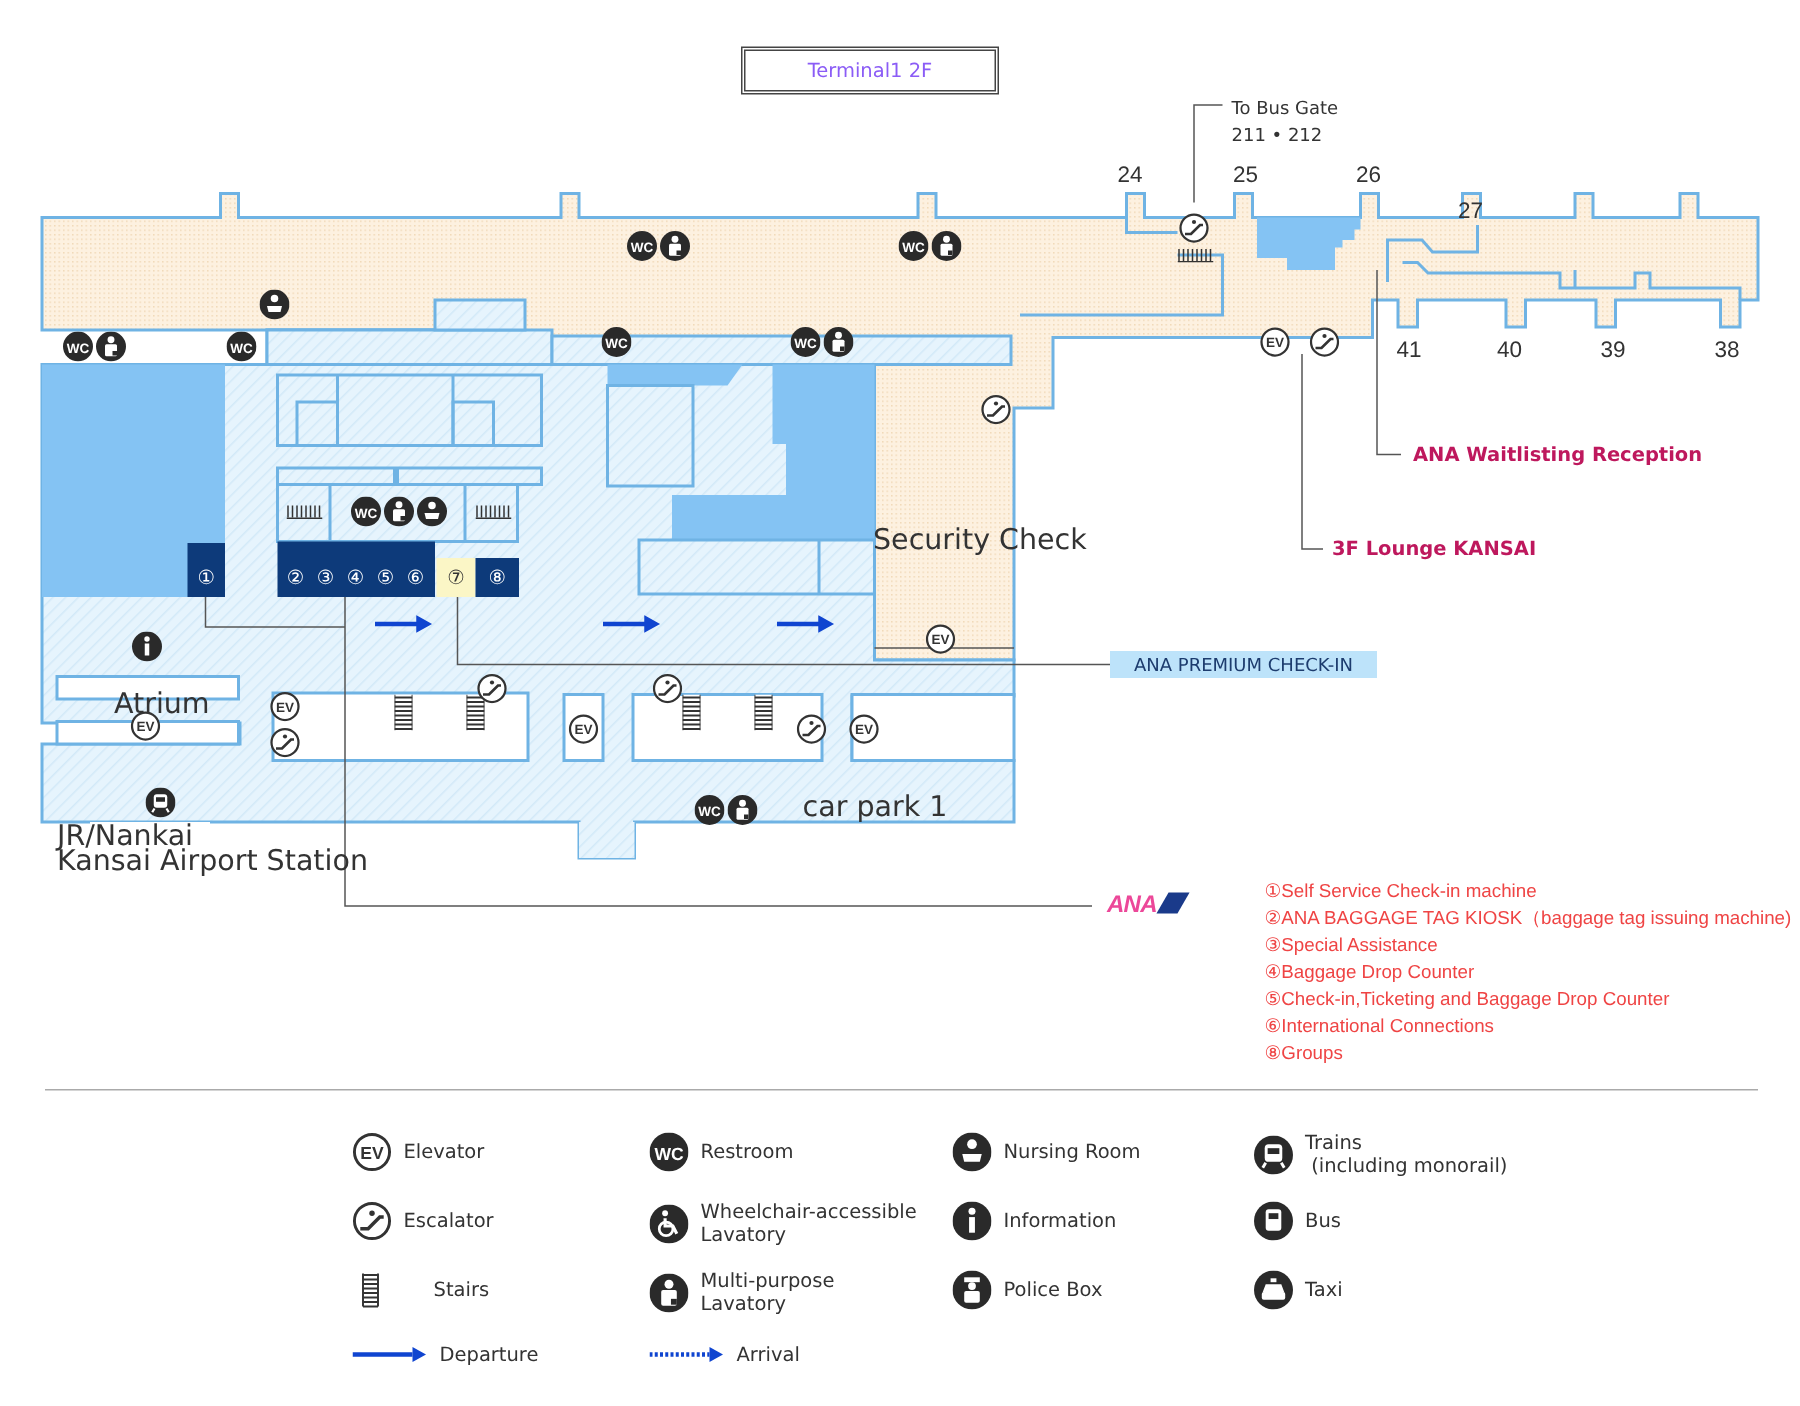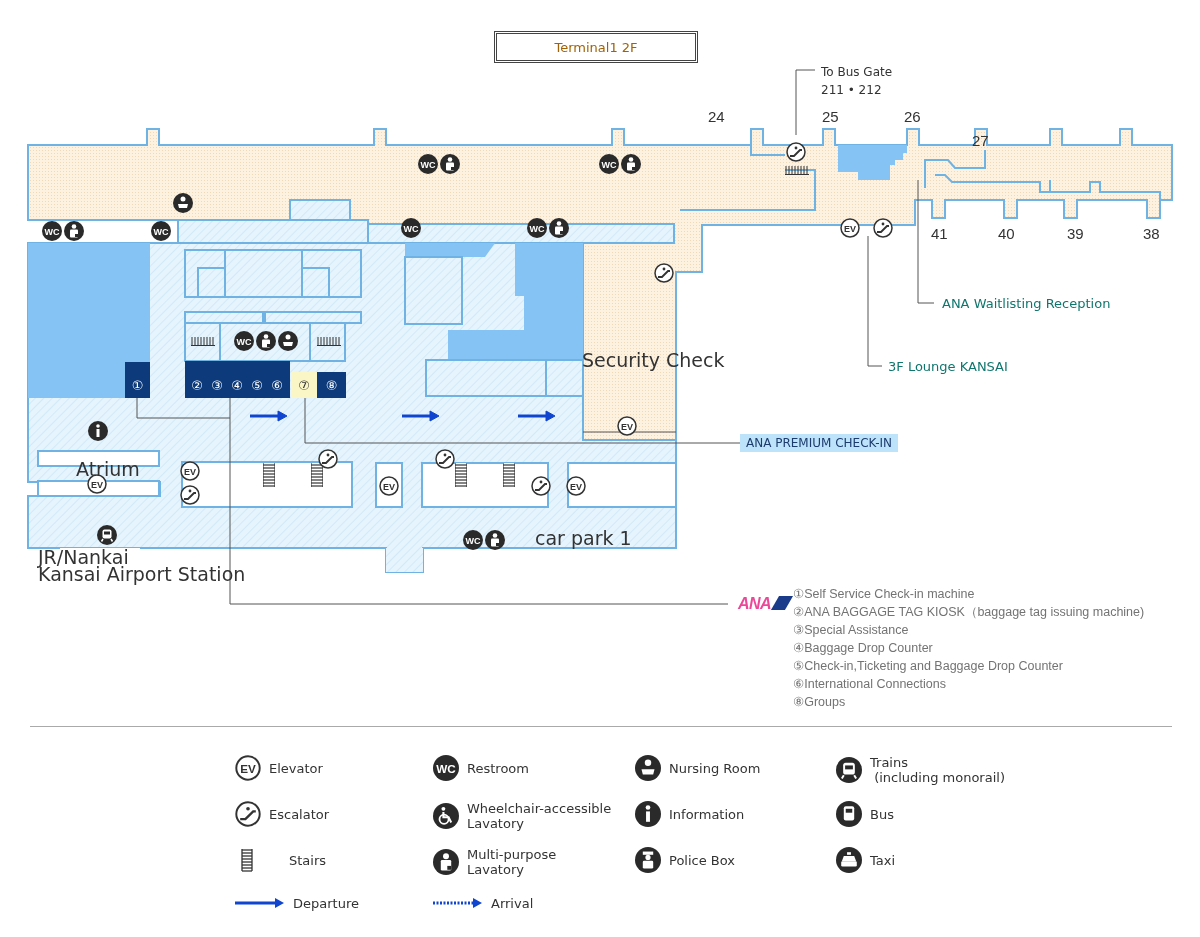--- a/index.html
+++ b/index.html
@@ -1,29 +1,29 @@
 <!DOCTYPE html>
 <html><head>
 <meta charset="utf-8">
 <style>
   html, body { margin:0; padding:0; background:#fff; }
   body { width:1200px; height:937px; position:relative; overflow:hidden;
          font-family:"DejaVu Sans", "Liberation Sans", sans-serif; color:#333; }
   #map { position:absolute; left:0; top:0; }
-  .title-box { position:absolute; left:494px; top:31px; width:204px; height:32px;
+  .title-box { position:absolute; left:494px; top:31px; width:172px; height:32px;
                border:3px double #444; box-sizing:border-box; font-size:13px;
-               display:flex; align-items:center; justify-content:center; color:#a16207; }
+               display:flex; align-items:center; justify-content:center; color:#8b5cf6; }
   .lbl { position:absolute; font-size:19px; color:#333; white-space:nowrap; }
   .gate { position:absolute; font-size:15px; color:#333; font-family:"Liberation Sans", sans-serif; }
-  .bold-lbl { position:absolute; font-size:13px; font-weight:normal; color:#0f766e; white-space:nowrap; }
-  .premium { position:absolute; left:740px; top:434px; width:158px; height:18px; background:#bde3fa;
+  .bold-lbl { position:absolute; font-size:13px; font-weight:bold; color:#be185d; white-space:nowrap; }
+  .premium { position:absolute; left:740px; top:434px; width:178px; height:18px; background:#bde3fa;
              font-size:12px; color:#1d3c6e; display:flex; align-items:center; justify-content:center; }
   .ana-logo { position:absolute; left:738px; top:595px; font-family:"Liberation Sans", sans-serif;
               font-weight:bold; font-style:italic; font-size:16px; color:#ec4899; letter-spacing:-0.5px; }
-  .ana-list { position:absolute; left:793px; top:585px; font-size:12.5px; line-height:18px; color:#737373;
+  .ana-list { position:absolute; left:843px; top:585px; font-size:12.5px; line-height:18px; color:#ef4444;
               font-family:"Liberation Sans", sans-serif; }
   .ana-list div { white-space:nowrap; }
   .divider { position:absolute; left:30px; top:726px; width:1142px; height:1px; background:#aaa; }
   .legend-item { position:absolute; display:flex; align-items:center; font-size:13px; color:#333; }
   .legend-item .ic { width:26px; height:26px; margin-right:8px; flex:none; }
   .legend-item .txt { line-height:15px; }
   .counter { position:absolute; color:#fff; font-size:13px; text-align:center; }
 </style>
 </head>
 <body>
@@ -215,21 +215,21 @@
   </g>
 </svg>
 
 <div class="title-box">Terminal1 2F</div>
 
 <div class="lbl" style="left:821px;top:63px;line-height:18px;font-size:12px;">
   <div>To Bus Gate</div>
   <div>211 • 212</div>
 </div>
 
-<div class="gate" style="left:708px;top:108px;text-align:center;">24</div>
+<div class="gate" style="left:745px;top:108px;text-align:center;">24</div>
 <div class="gate" style="left:822px;top:108px;">25</div>
 <div class="gate" style="left:904px;top:108px;">26</div>
 <div class="gate" style="left:972px;top:108px;margin-top:24px;">27</div>
 <div class="gate" style="left:931px;top:225px;">41</div>
 <div class="gate" style="left:998px;top:225px;">40</div>
 <div class="gate" style="left:1067px;top:225px;">39</div>
 <div class="gate" style="left:1143px;top:225px;">38</div>
 
 <div class="lbl" style="left:582px;top:349px;">Security Check</div>
 <div class="lbl" style="left:76px;top:458px;">Atrium</div>

